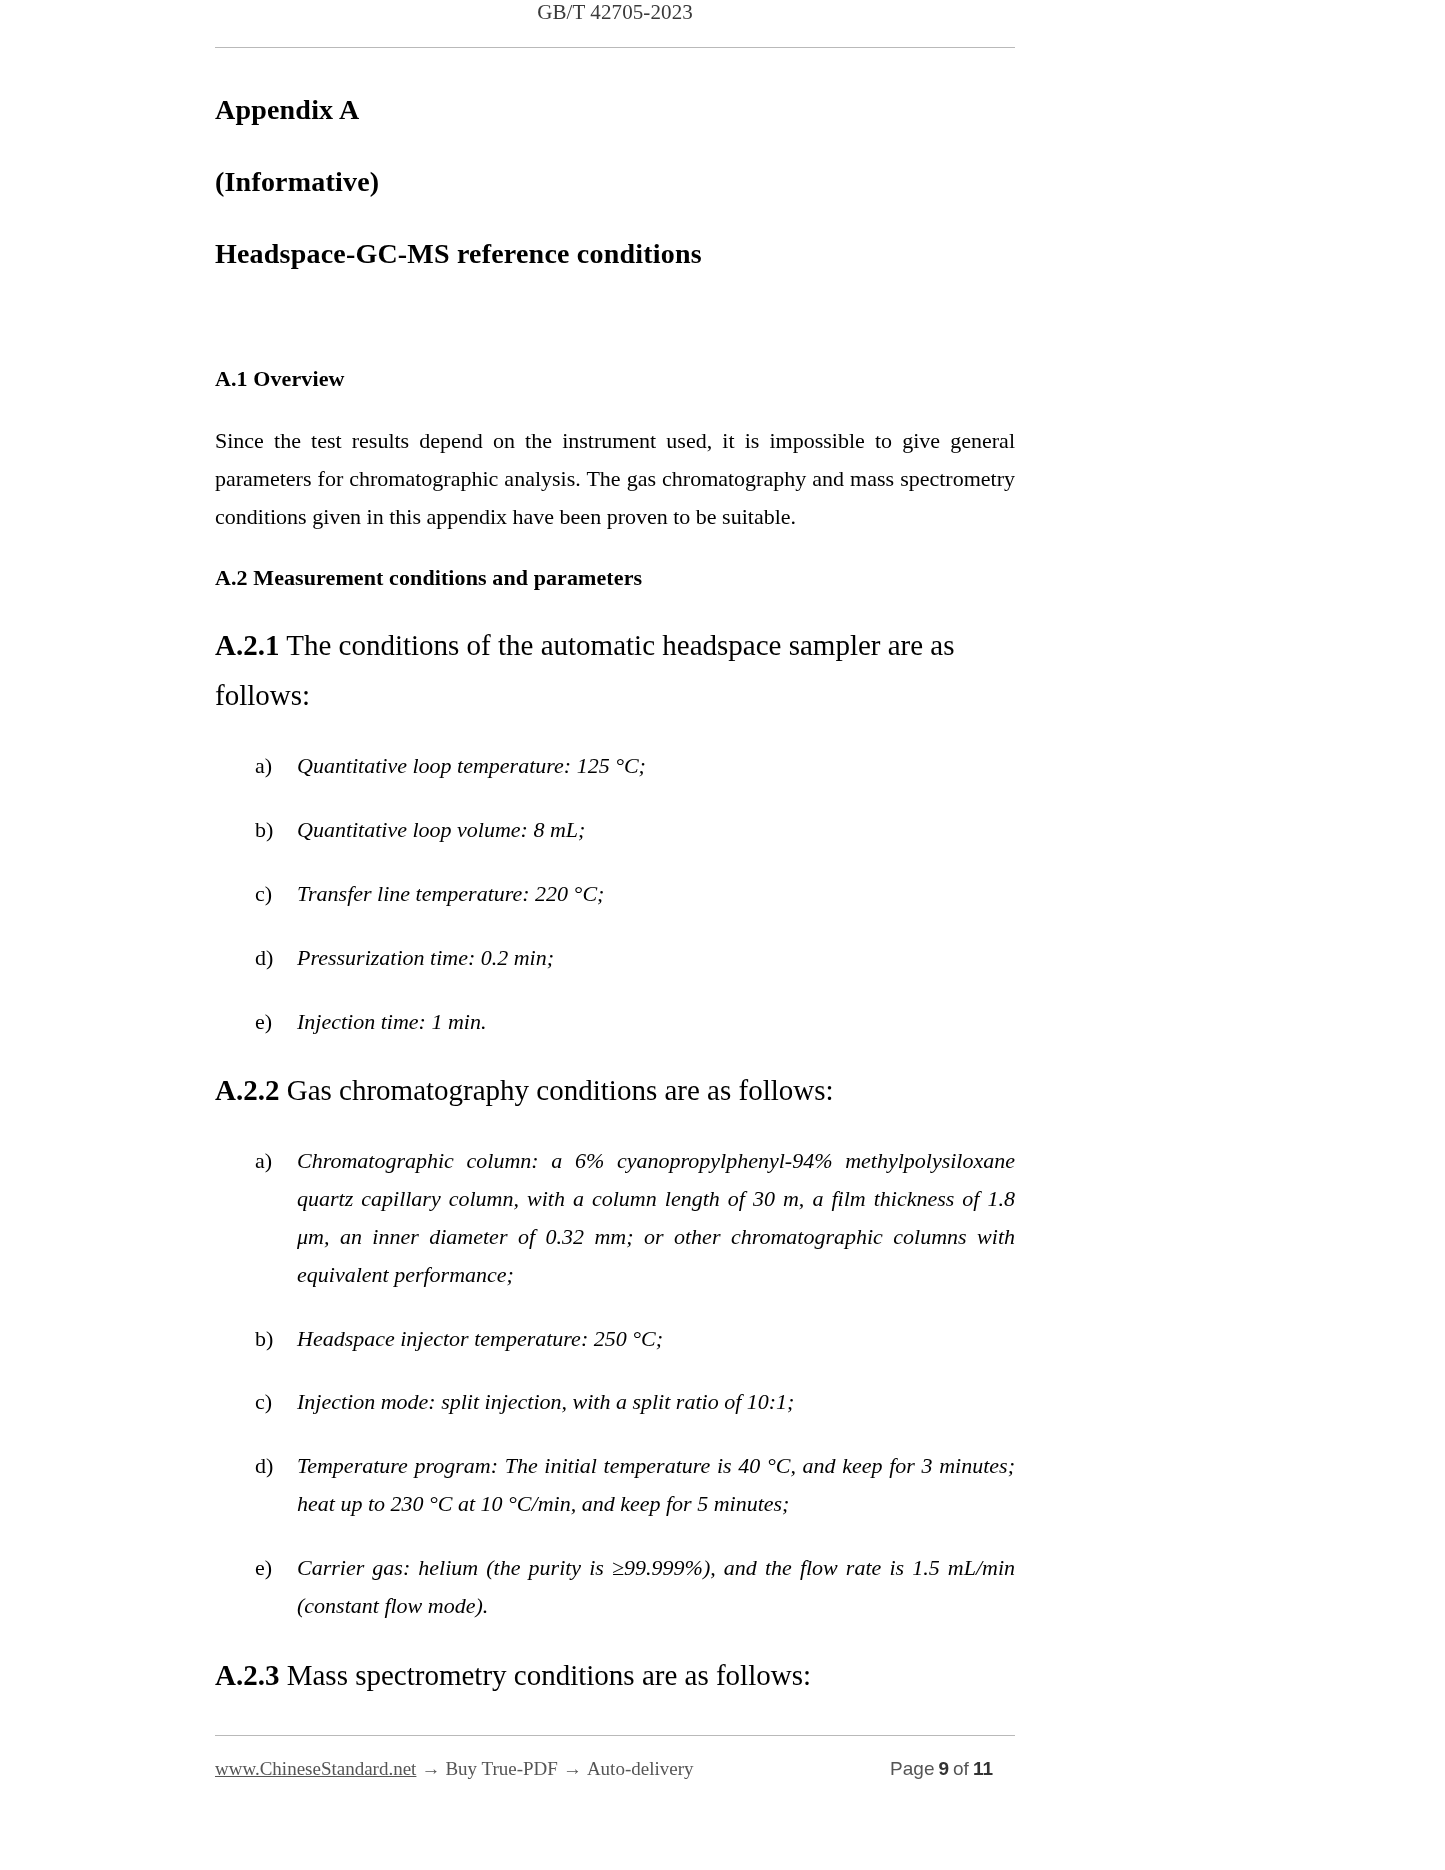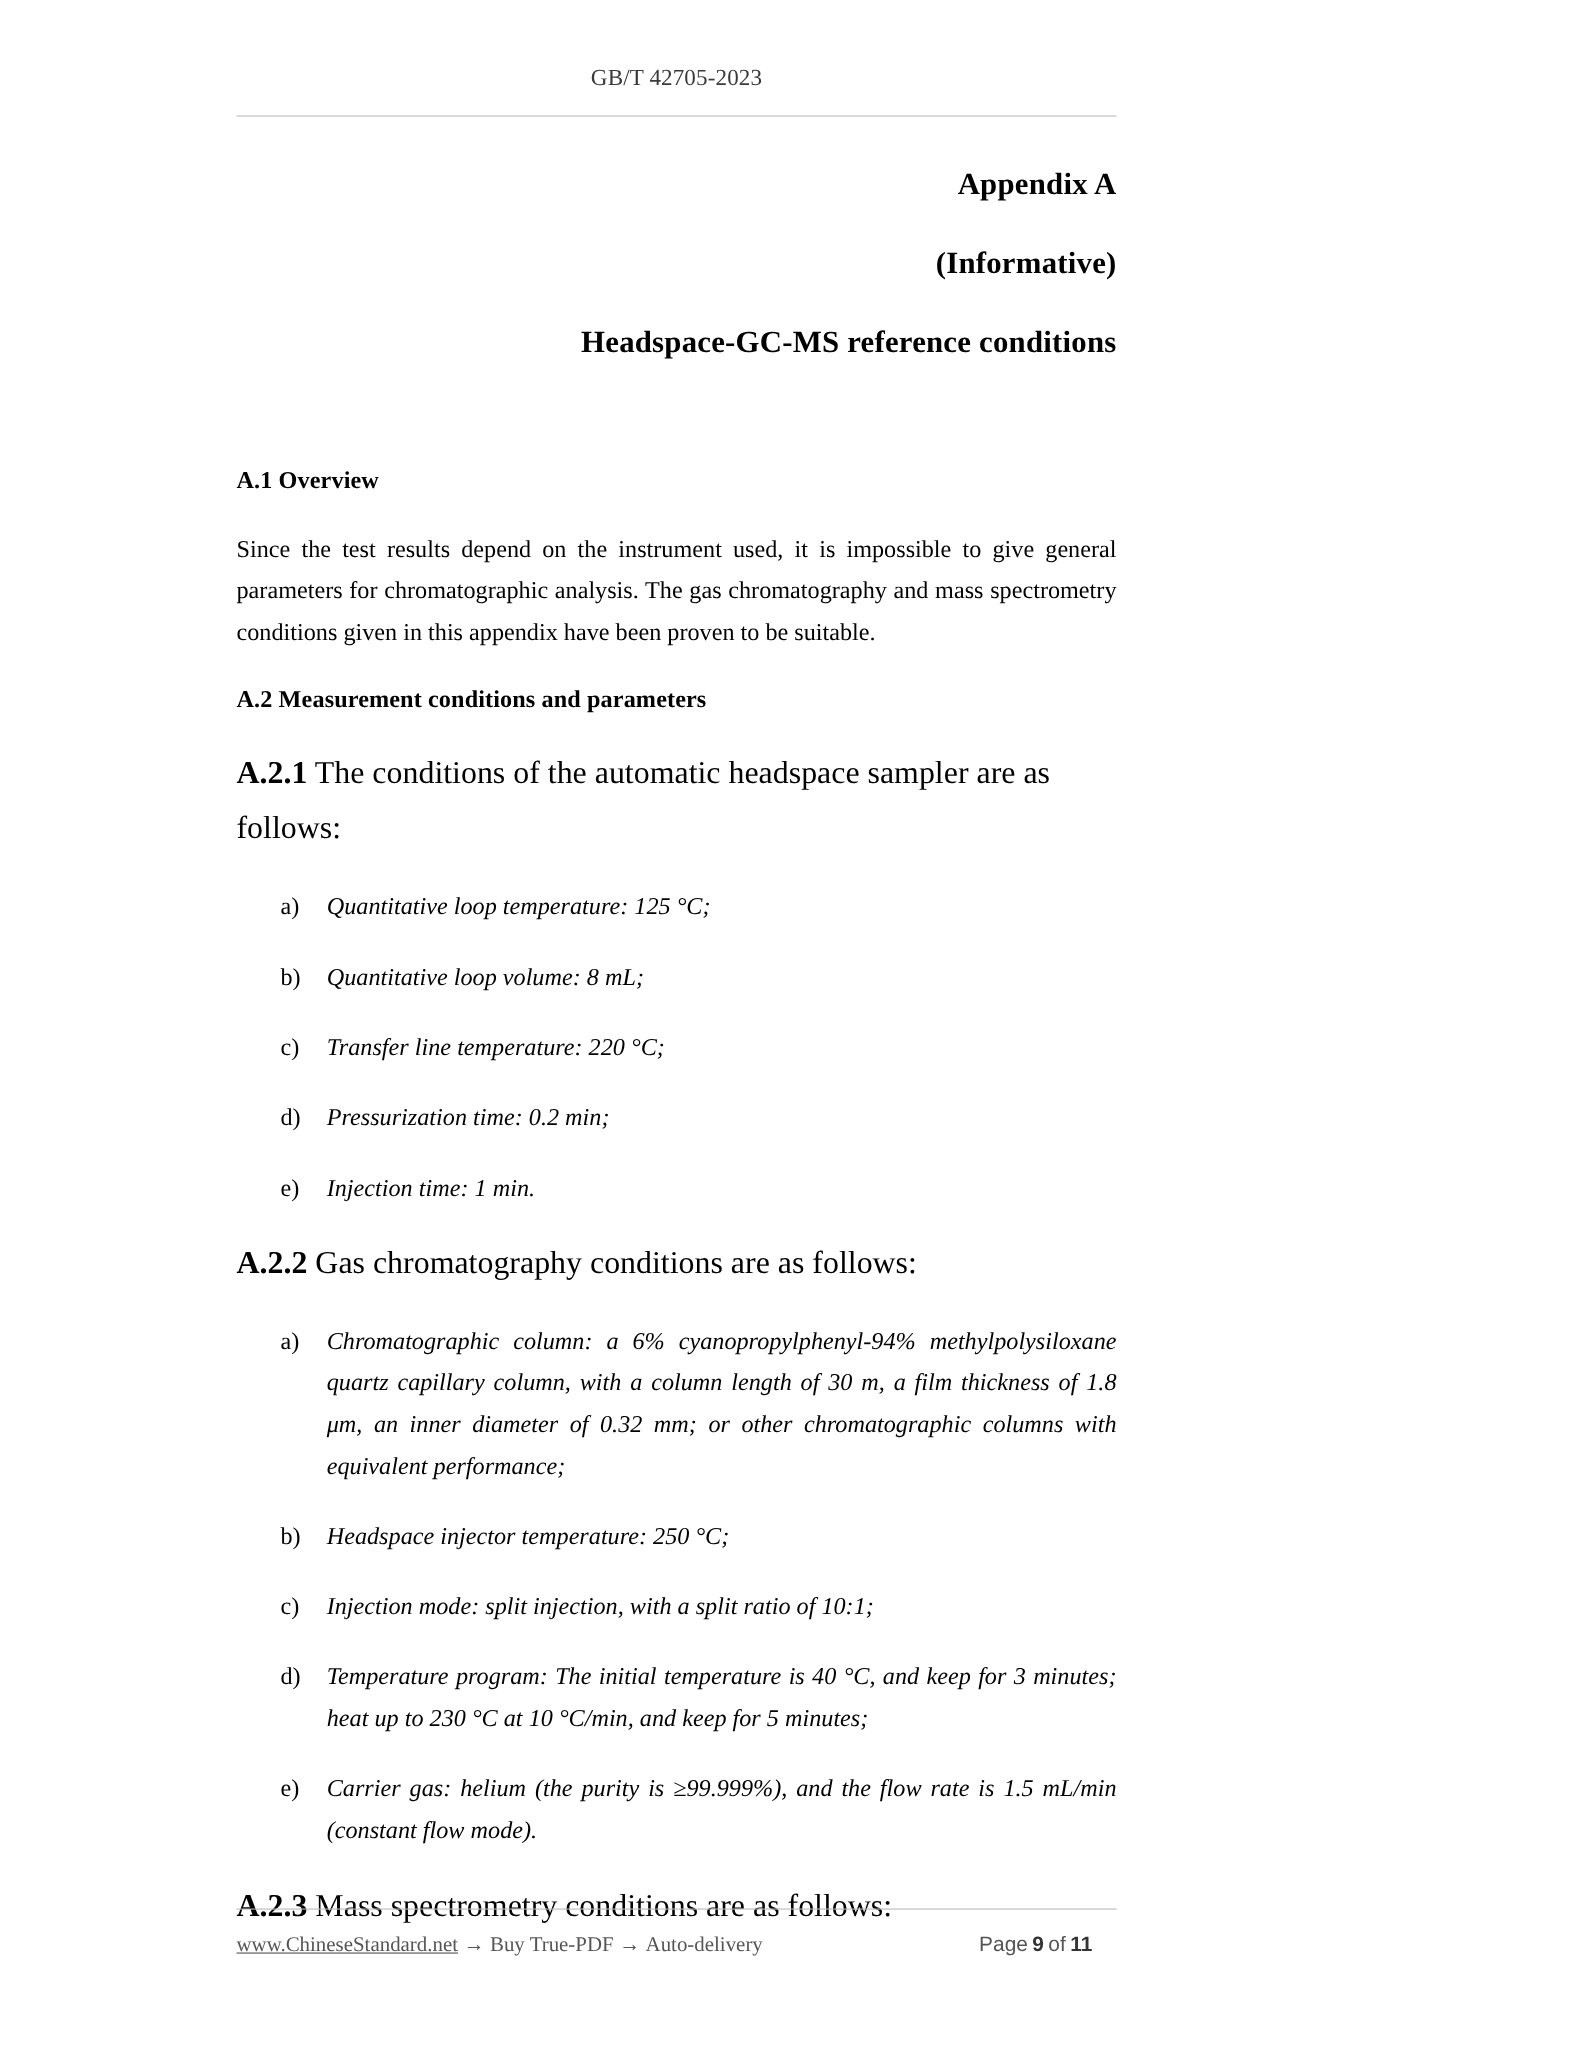--- a/index.html
+++ b/index.html
@@ -21,31 +21,30 @@
     position: absolute;
     left: 215px;
     top: 0;
     width: 800px;
   }
   
   .doc-header {
     text-align: center;
     font-size: 21px;
     color: #3a3a3a;
-    padding-top: 58px;
     letter-spacing: 0.1px;
   }
   .header-rule {
     margin-top: 22px;
     border-top: 1.4px solid #b9b9b9;
     width: 100%;
   }
   
   .title-block {
-    text-align: right;
+    text-align: left;
     margin-top: 46px;
   }
   .title-line {
     font-weight: bold;
     font-size: 28px;
     margin-bottom: 40px;
     letter-spacing: 0.2px;
   }
   .title-line:last-child { margin-bottom: 0; }
 

